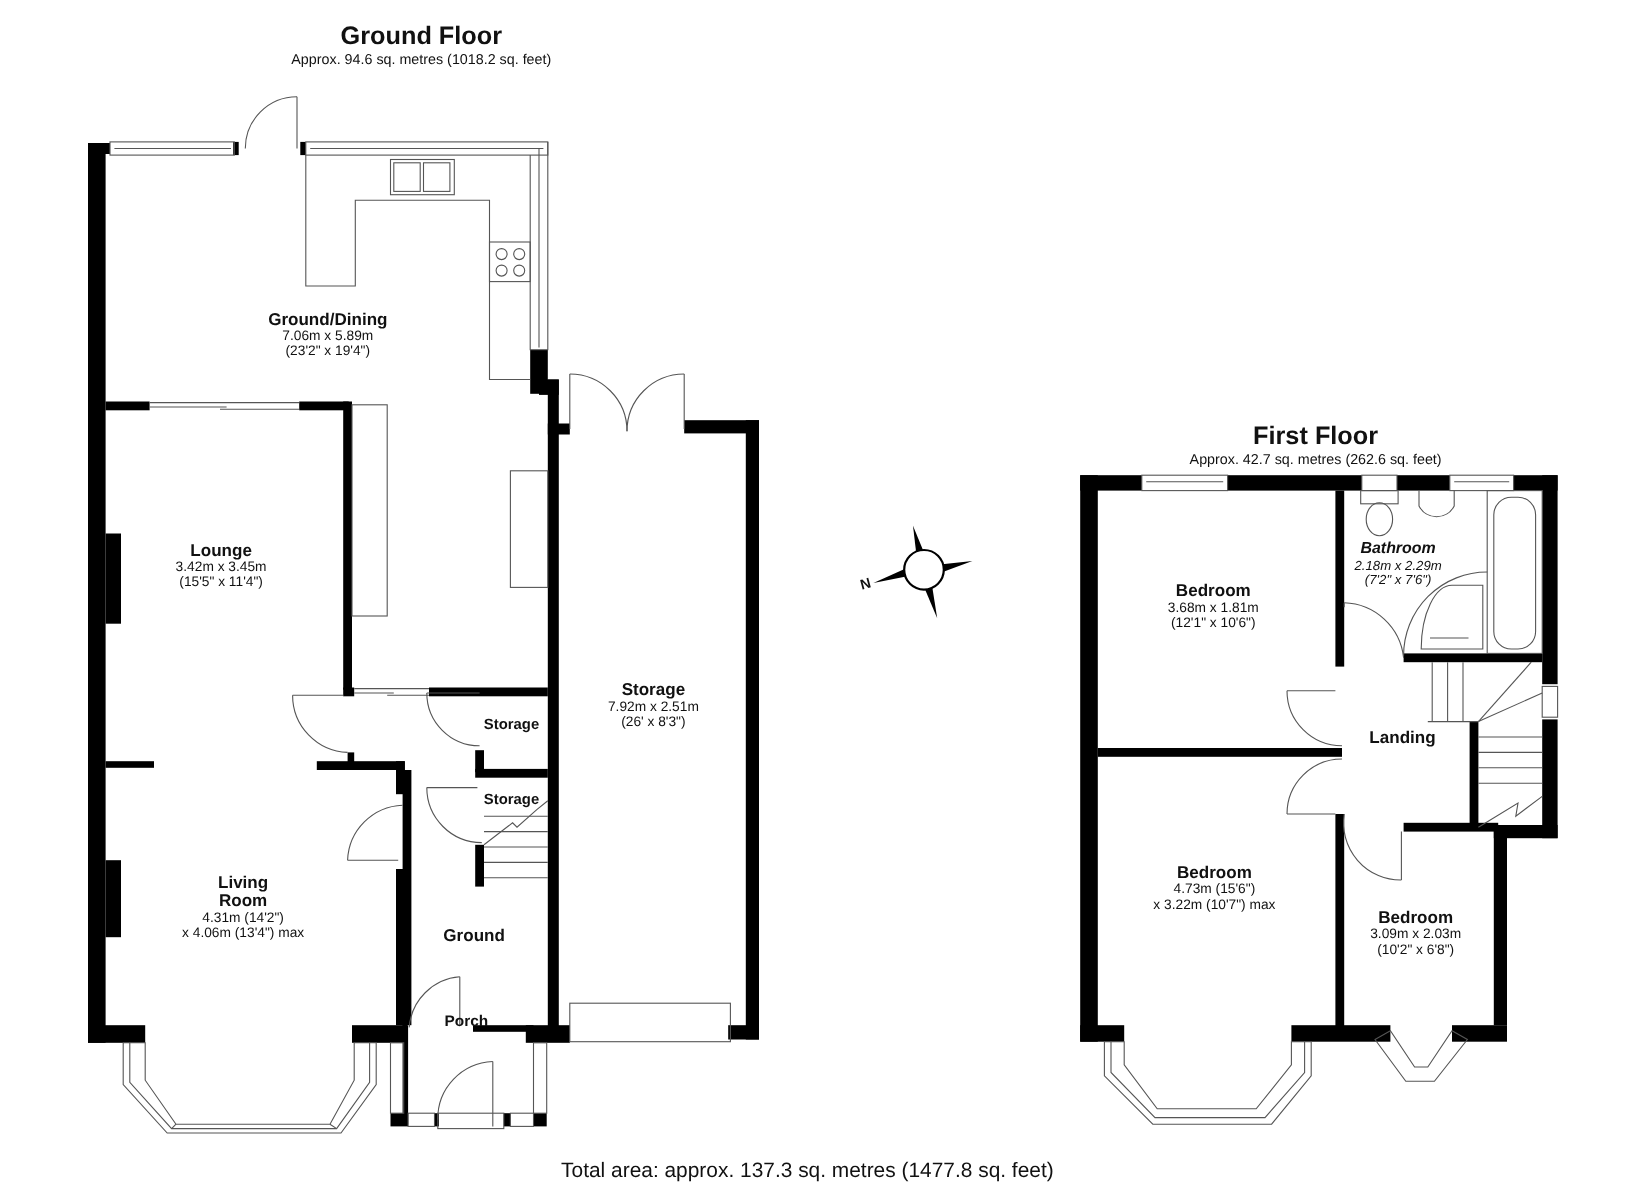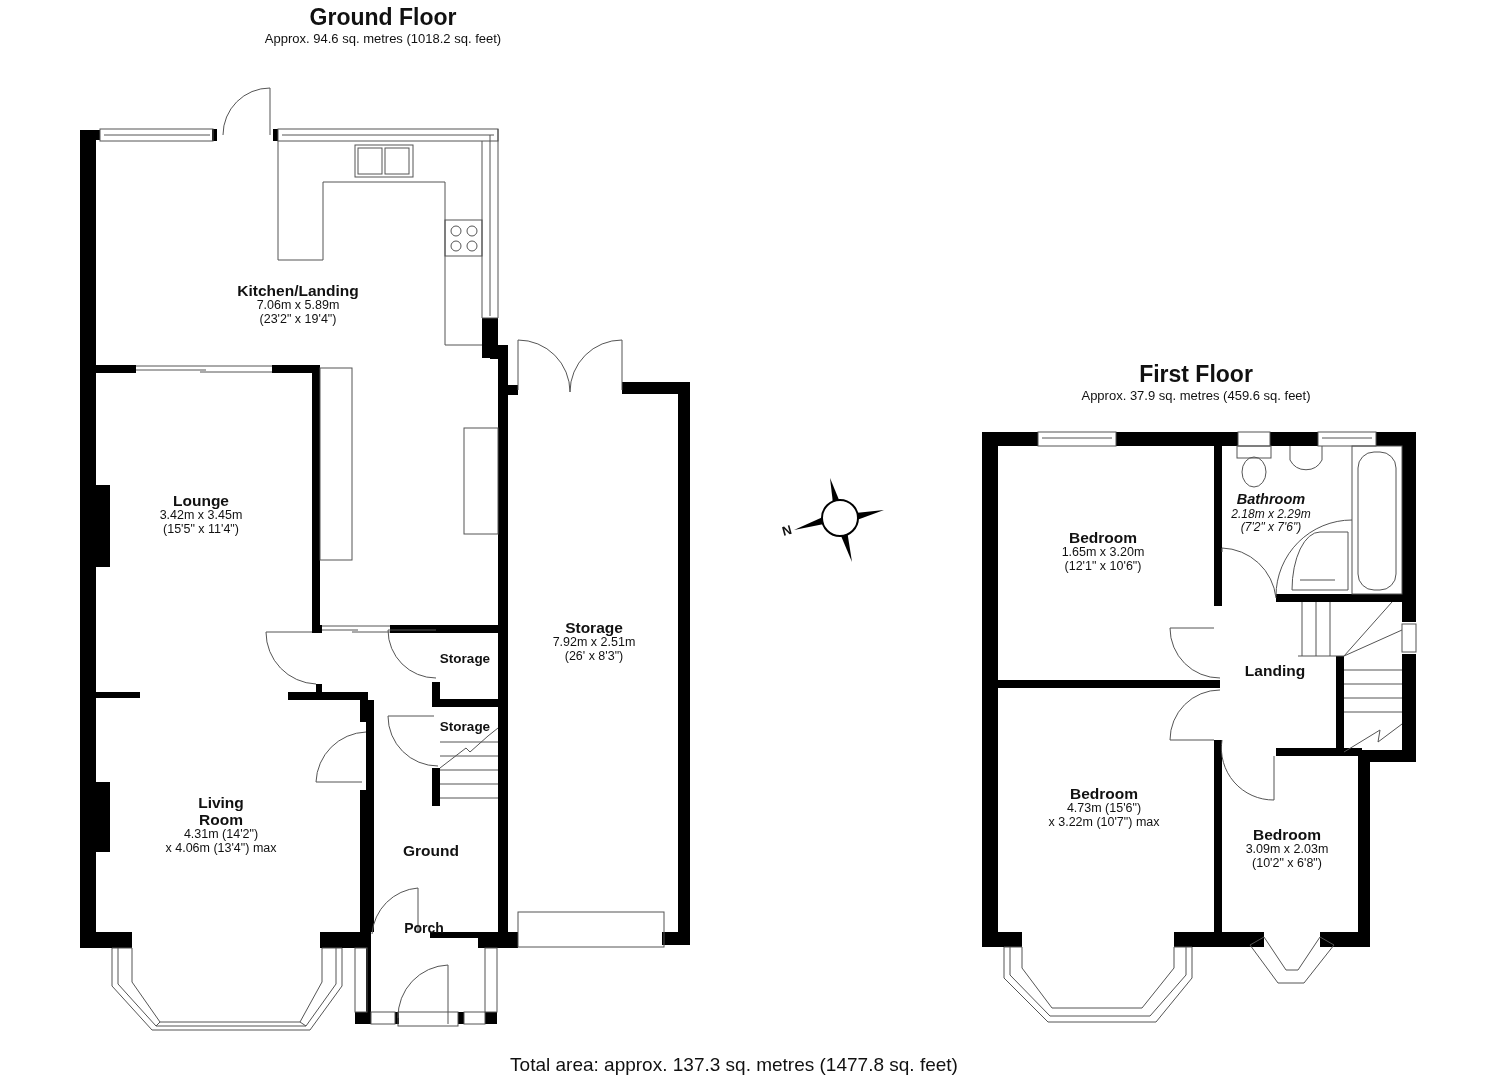--- a/index.html
+++ b/index.html
@@ -206,32 +206,32 @@
 
   <g transform="translate(840,518)">
     <polygon points="-6,-6 -10,-40 4,-6" fill="#000"></polygon>
     <polygon points="6,-4 44,-8 6,6" fill="#000"></polygon>
     <polygon points="6,6 12,44 -4,6" fill="#000"></polygon>
     <polygon points="-6,4 -46,12 -6,-6" fill="#000"></polygon>
     <circle cx="0" cy="0" r="18" fill="#fff" stroke="#000" stroke-width="2"></circle>
   </g>
 </svg>
 
-<div class="lbl" style="left:383px; top:5px;">
+<div class="lbl" style="left:383px; top:20px;">
   <div class="floor-title">Ground Floor</div>
   <div class="floor-sub">Approx. 94.6 sq. metres (1018.2 sq. feet)</div>
 </div>
 
-<div class="lbl" style="left:1196px; top:362px;">
+<div class="lbl" style="left:1196px; top:384px;">
   <div class="floor-title">First Floor</div>
-  <div class="floor-sub">Approx. 37.9 sq. metres (459.6 sq. feet)</div>
+  <div class="floor-sub">Approx. 42.7 sq. metres (262.6 sq. feet)</div>
 </div>
 
 <div class="lbl" style="left:298px; top:282px;">
-  <div class="room-name">Kitchen/Landing</div>
+  <div class="room-name">Ground/Dining</div>
   <div class="room-dim">7.06m x 5.89m</div>
   <div class="room-dim">(23'2" x 19'4")</div>
 </div>
 
 <div class="lbl" style="left:201px; top:492px;">
   <div class="room-name">Lounge</div>
   <div class="room-dim">3.42m x 3.45m</div>
   <div class="room-dim">(15'5" x 11'4")</div>
 </div>
 
@@ -256,21 +256,21 @@
 </div>
 <div class="lbl" style="left:431px; top:842px;">
   <div class="room-name">Ground</div>
 </div>
 <div class="lbl" style="left:424px; top:921px;">
   <div class="room-name" style="font-size:14px;">Porch</div>
 </div>
 
 <div class="lbl" style="left:1103px; top:529px;">
   <div class="room-name">Bedroom</div>
-  <div class="room-dim">1.65m x 3.20m</div>
+  <div class="room-dim">3.68m x 1.81m</div>
   <div class="room-dim">(12'1" x 10'6")</div>
 </div>
 
 <div class="lbl" style="left:1271px; top:492px;font-style:italic;">
   <div class="room-name" style="font-size:14.5px;">Bathroom</div>
   <div class="room-dim" style="font-size:12px;">2.18m x 2.29m</div>
   <div class="room-dim" style="font-size:12px;">(7'2" x 7'6")</div>
 </div>
 
 <div class="lbl" style="left:1275px; top:662px;">

